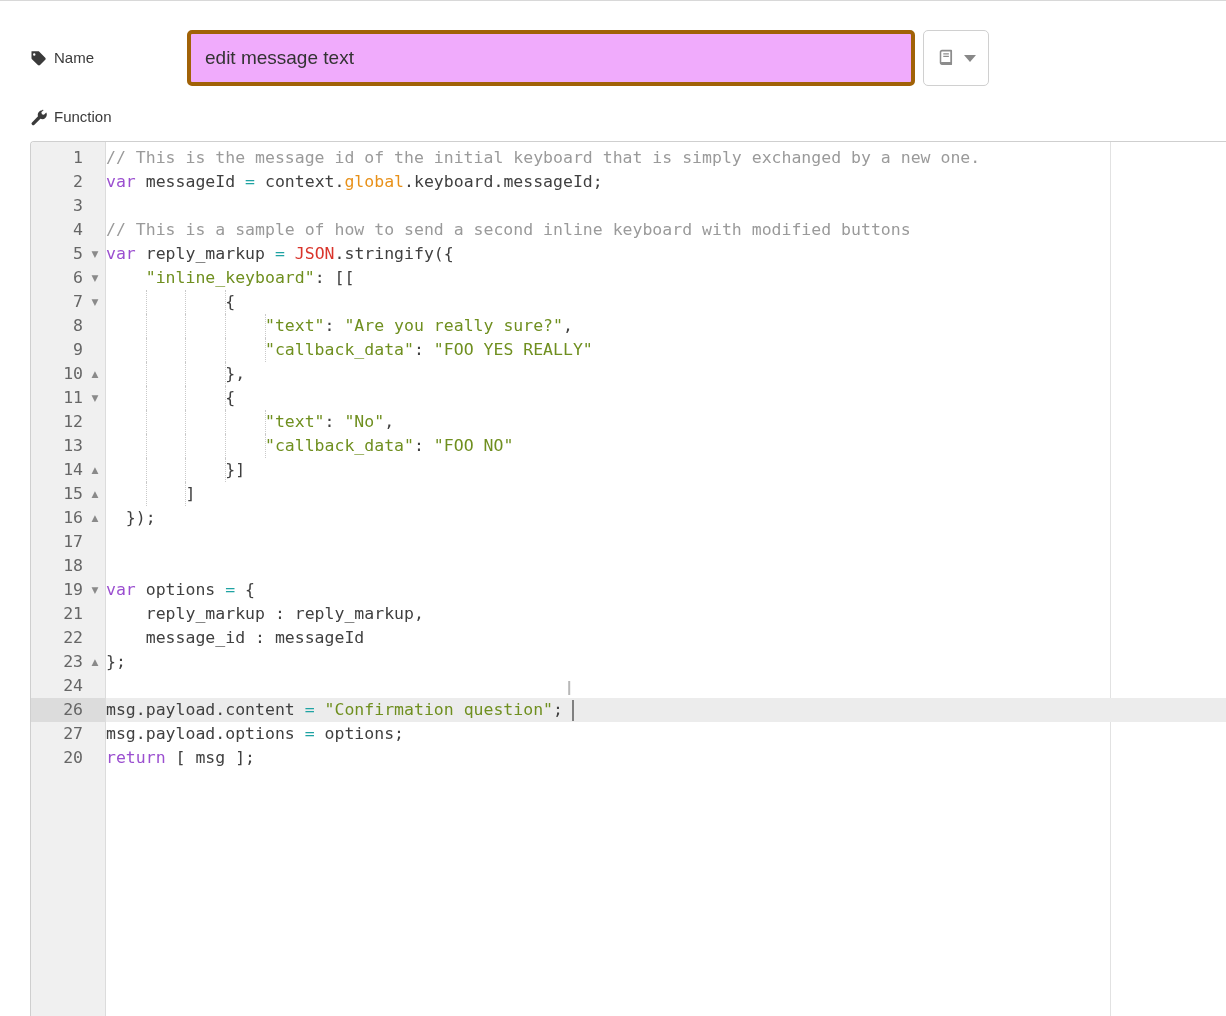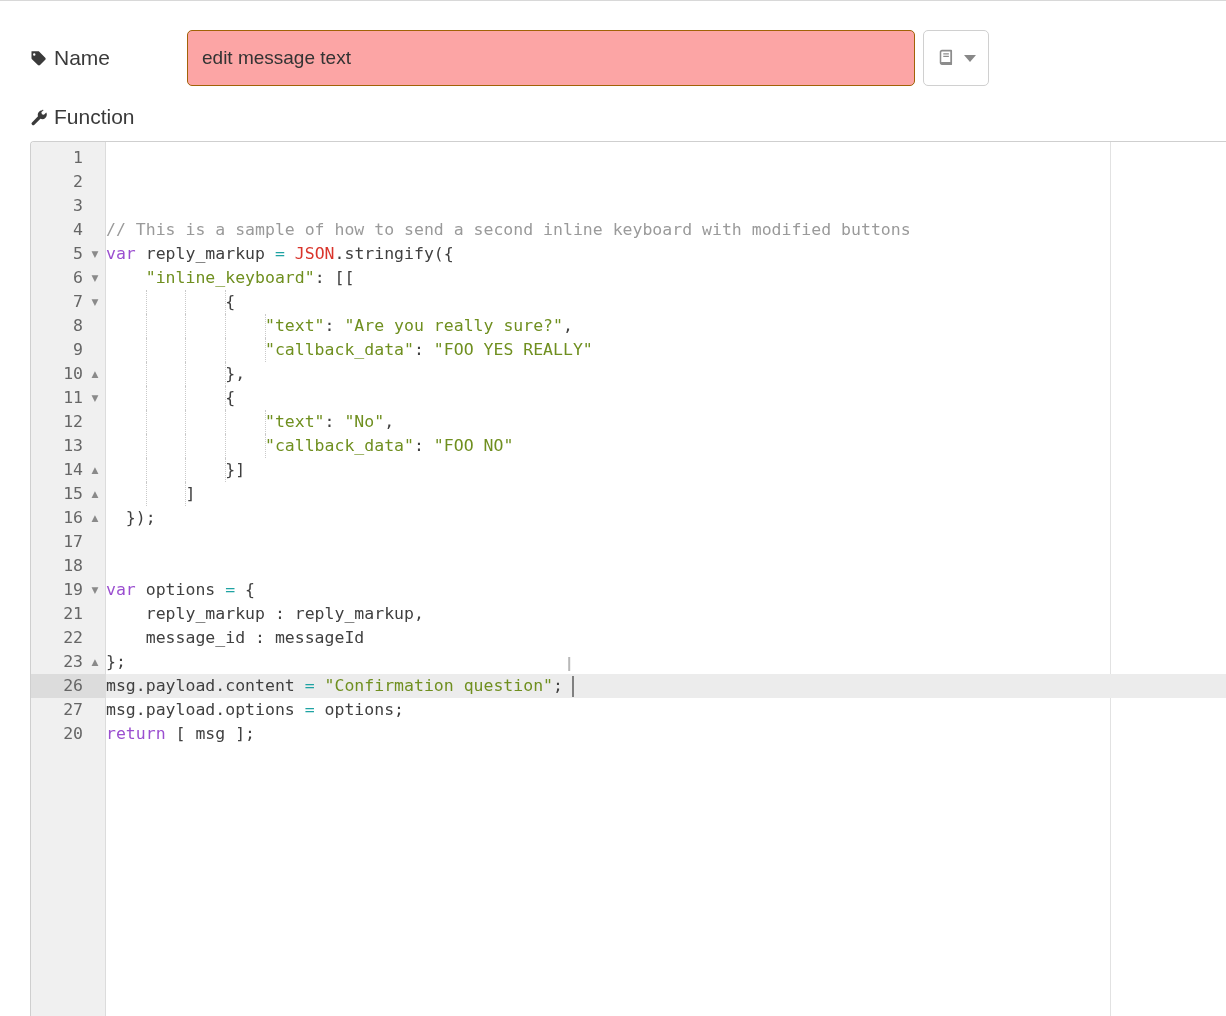--- a/index.html
+++ b/index.html
@@ -29,21 +29,21 @@
     width: 1226px;
     height: 58px;
   }
 
   .field-label {
     position: absolute;
     display: flex;
     align-items: center;
     gap: 7px;
     color: #3a3a3a;
-    font-size: 21px;
+    font-size: 15px;
     line-height: 22px;
     white-space: nowrap;
   }
 
   .label-name { left: 29px; top: 17px; }
   .label-function { left: 29px; top: 0px; }
 
   .field-label .icon-slot {
     display: inline-flex;
     width: 18px;
@@ -53,23 +53,23 @@
     color: #3a3a3a;
   }
 
   .name-input {
     position: absolute;
     left: 187px;
     top: 0px;
     width: 728px;
     height: 56px;
     box-sizing: border-box;
-    border: 1px solid #a16207;
+    border: 4px solid #a16207;
     border-radius: 5px;
-    background: #fca5a5;
+    background: #f0abfc;
     padding: 0 14px;
     font-family: "Liberation Sans", sans-serif;
     font-size: 19px;
     color: #333333;
     outline: none;
   }
   .name-input::placeholder { color: #b3b3b3; }
 
   .lib-button {
     position: absolute;
@@ -292,41 +292,42 @@
       <span>Function</span>
     </div>
   </div>
 
   <div class="editor">
     <div class="gutter"></div>
     <div class="code-area">
       <div class="print-margin"></div>
     </div>
     <div class="lines" id="lines">
-        <div class="line"><div class="line-no">1</div></div>
-        <div class="line"><div class="line-no">2</div></div>
+        <div class="line"><div class="line-no">1</div><div class="code-text"><span class="t-comment">// This is the message id of the initial keyboard that is simply exchanged by a new one.</span></div></div>
+        <div class="line"><div class="line-no">2</div><div class="code-text"><span class="t-kw">var</span><span class="t-plain"> messageId </span><span class="t-op">=</span><span class="t-plain"> context.</span><span class="t-global">global</span><span class="t-plain">.keyboard.messageId;</span></div></div>
         <div class="line"><div class="line-no">3</div><div class="code-text"></div></div>
         <div class="line"><div class="line-no">4</div><div class="code-text"><span class="t-comment">// This is a sample of how to send a second inline keyboard with modified buttons</span></div></div>
         <div class="line"><div class="line-no">5</div><div class="fold">▼</div><div class="code-text"><span class="t-kw">var</span><span class="t-plain"> reply_markup </span><span class="t-op">=</span><span class="t-plain"> </span><span class="t-json">JSON</span><span class="t-plain">.stringify({</span></div></div>
         <div class="line"><div class="line-no">6</div><div class="fold">▼</div><div class="code-text"><span class="t-plain">    </span><span class="t-str">"inline_keyboard"</span><span class="t-plain">: [[</span></div></div>
         <div class="line"><div class="line-no">7</div><div class="fold">▼</div><div class="guide" style="left: 114.68px;"></div><div class="guide" style="left: 154.36px;"></div><div class="guide" style="left: 194.04px;"></div><div class="code-text"><span class="t-plain">            {</span></div></div>
         <div class="line"><div class="line-no">8</div><div class="guide" style="left: 114.68px;"></div><div class="guide" style="left: 154.36px;"></div><div class="guide" style="left: 194.04px;"></div><div class="guide" style="left: 233.72px;"></div><div class="code-text"><span class="t-plain">                </span><span class="t-str">"text"</span><span class="t-plain">: </span><span class="t-str">"Are you really sure?"</span><span class="t-plain">,</span></div></div>
         <div class="line"><div class="line-no">9</div><div class="guide" style="left: 114.68px;"></div><div class="guide" style="left: 154.36px;"></div><div class="guide" style="left: 194.04px;"></div><div class="guide" style="left: 233.72px;"></div><div class="code-text"><span class="t-plain">                </span><span class="t-str">"callback_data"</span><span class="t-plain">: </span><span class="t-str">"FOO YES REALLY"</span></div></div>
         <div class="line"><div class="line-no">10</div><div class="fold">▲</div><div class="guide" style="left: 114.68px;"></div><div class="guide" style="left: 154.36px;"></div><div class="guide" style="left: 194.04px;"></div><div class="code-text"><span class="t-plain">            },</span></div></div>
         <div class="line"><div class="line-no">11</div><div class="fold">▼</div><div class="guide" style="left: 114.68px;"></div><div class="guide" style="left: 154.36px;"></div><div class="guide" style="left: 194.04px;"></div><div class="code-text"><span class="t-plain">            {</span></div></div>
         <div class="line"><div class="line-no">12</div><div class="guide" style="left: 114.68px;"></div><div class="guide" style="left: 154.36px;"></div><div class="guide" style="left: 194.04px;"></div><div class="guide" style="left: 233.72px;"></div><div class="code-text"><span class="t-plain">                </span><span class="t-str">"text"</span><span class="t-plain">: </span><span class="t-str">"No"</span><span class="t-plain">,</span></div></div>
         <div class="line"><div class="line-no">13</div><div class="guide" style="left: 114.68px;"></div><div class="guide" style="left: 154.36px;"></div><div class="guide" style="left: 194.04px;"></div><div class="guide" style="left: 233.72px;"></div><div class="code-text"><span class="t-plain">                </span><span class="t-str">"callback_data"</span><span class="t-plain">: </span><span class="t-str">"FOO NO"</span></div></div>
         <div class="line"><div class="line-no">14</div><div class="fold">▲</div><div class="guide" style="left: 114.68px;"></div><div class="guide" style="left: 154.36px;"></div><div class="guide" style="left: 194.04px;"></div><div class="code-text"><span class="t-plain">            }]</span></div></div>
         <div class="line"><div class="line-no">15</div><div class="fold">▲</div><div class="guide" style="left: 114.68px;"></div><div class="guide" style="left: 154.36px;"></div><div class="code-text"><span class="t-plain">        ]</span></div></div>
         <div class="line"><div class="line-no">16</div><div class="fold">▲</div><div class="code-text"><span class="t-plain">  });</span></div></div>
         <div class="line"><div class="line-no">17</div><div class="code-text"></div></div>
         <div class="line"><div class="line-no">18</div><div class="code-text"></div></div>
         <div class="line"><div class="line-no">19</div><div class="fold">▼</div><div class="code-text"><span class="t-kw">var</span><span class="t-plain"> options </span><span class="t-op">=</span><span class="t-plain"> {</span></div></div>
         <div class="line"><div class="line-no">21</div><div class="code-text"><span class="t-plain">    reply_markup : reply_markup,</span></div></div>
         <div class="line"><div class="line-no">22</div><div class="code-text"><span class="t-plain">    message_id : messageId</span></div></div>
         <div class="line"><div class="line-no">23</div><div class="fold">▲</div><div class="code-text"><span class="t-plain">};</span></div></div>
+        <div class="line"><div class="line-no">24</div><div class="code-text"></div></div>
         <div class="line"><div class="row-hl-gutter"></div><div class="row-hl" style="left: 75px;"></div><div class="line-no">26</div><div class="code-text"><span class="t-plain">msg.payload.content </span><span class="t-op">=</span><span class="t-plain"> </span><span class="t-str">"Confirmation question"</span><span class="t-plain">;</span></div><div class="caret" style="left: 541.24px;"></div><div class="mouse-ibeam" style="left: 535.24px; top: -20px;">I</div></div>
         <div class="line"><div class="line-no">27</div><div class="code-text"><span class="t-plain">msg.payload.options </span><span class="t-op">=</span><span class="t-plain"> options;</span></div></div>
         <div class="line"><div class="line-no">20</div><div class="code-text"><span class="t-kw">return</span><span class="t-plain"> [ msg ];</span></div></div>
       </div>
   </div>
 
 </div>
 
 </body></html>

